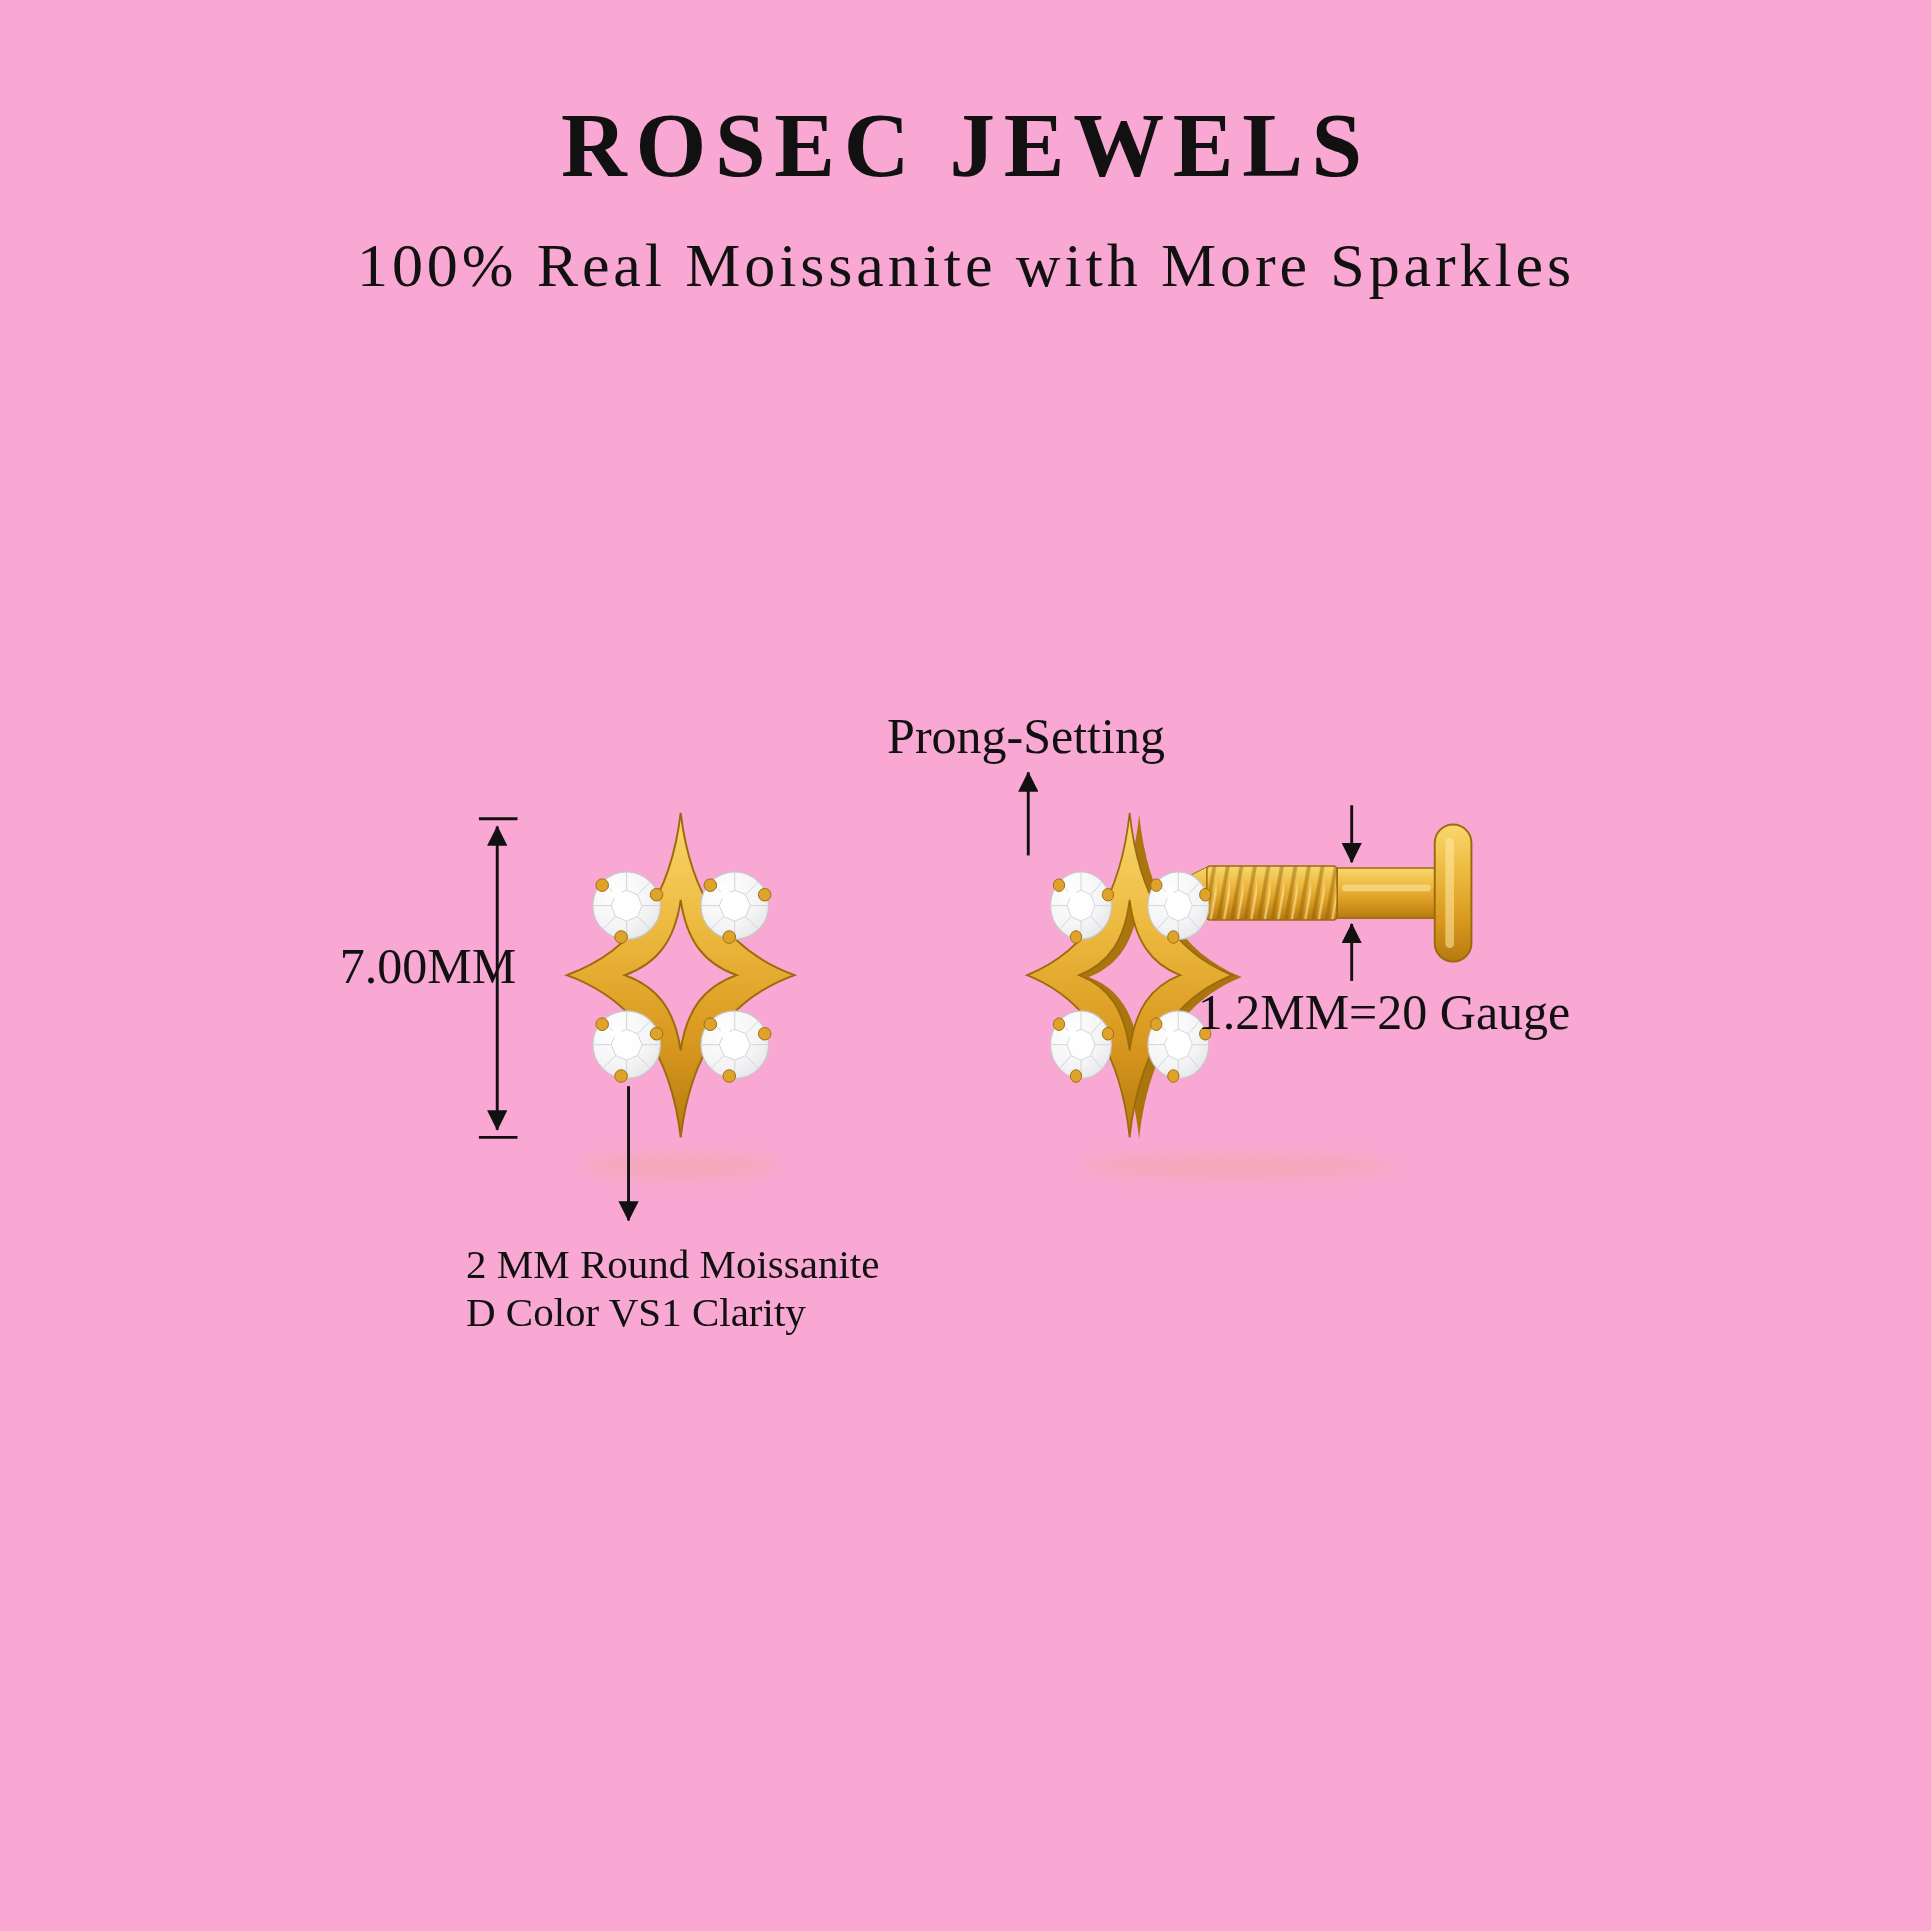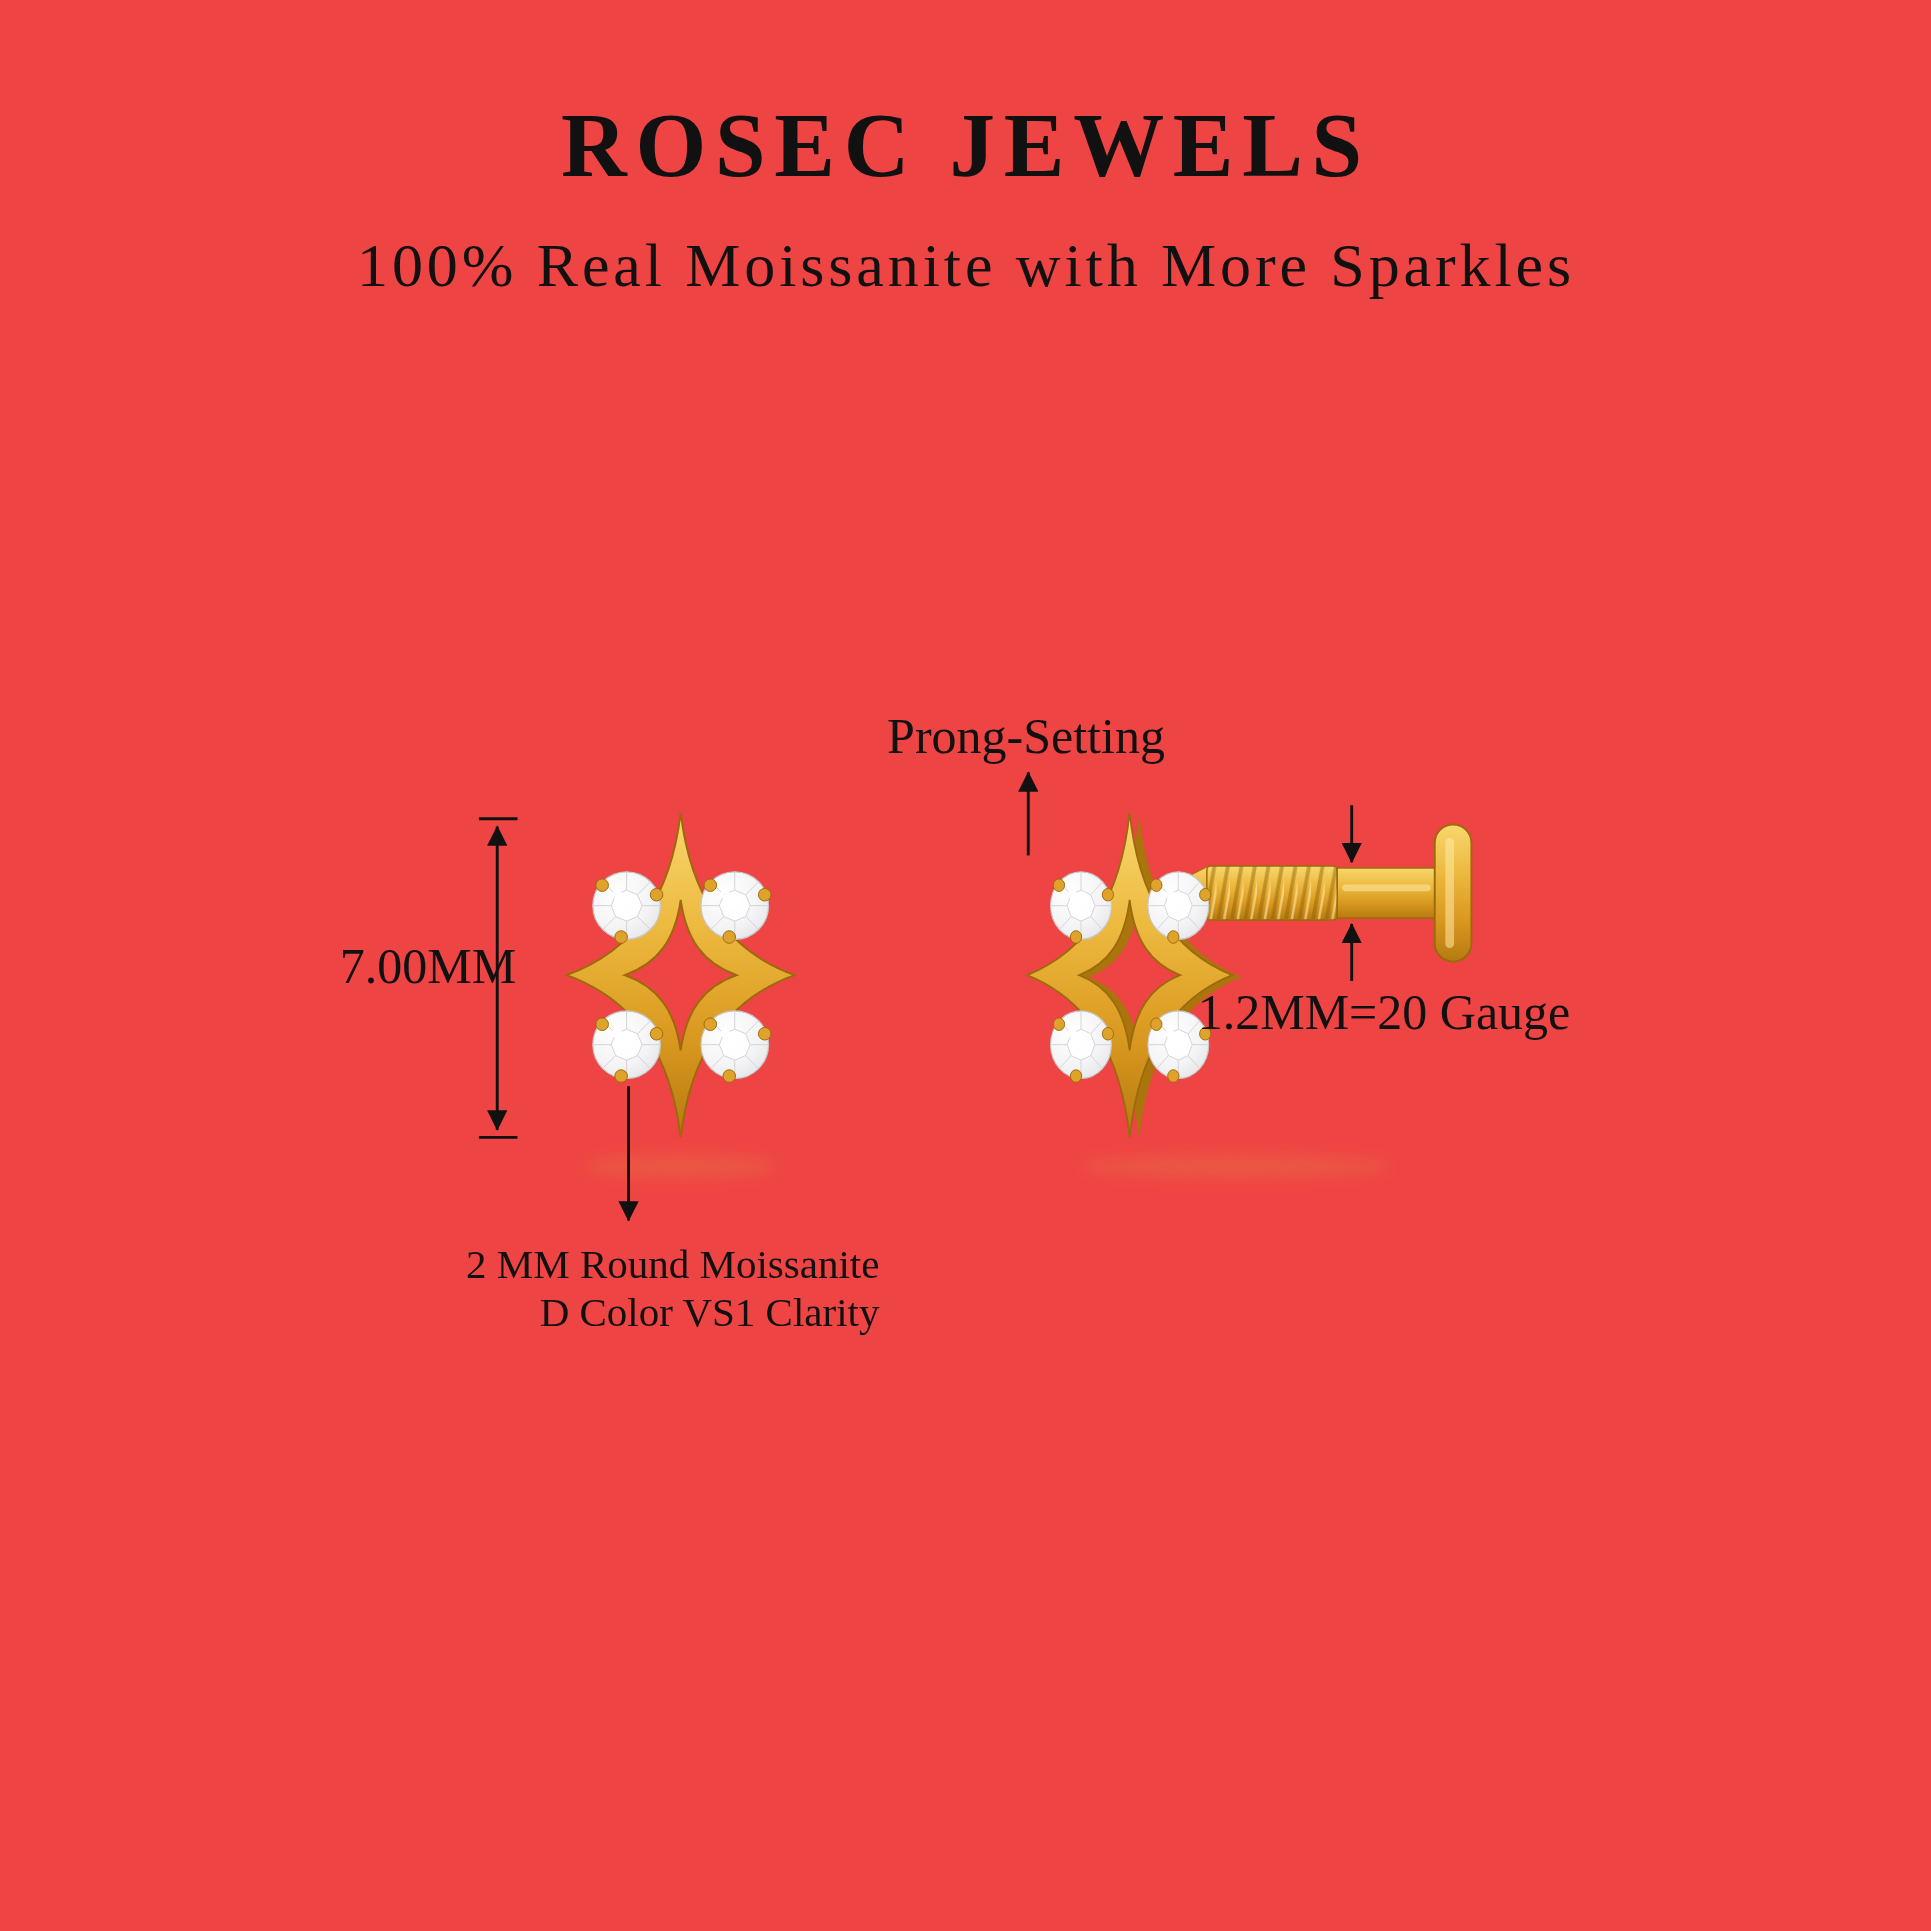--- a/index.html
+++ b/index.html
@@ -1,27 +1,27 @@
 <!DOCTYPE html>
 <html style="--text: #111111; --gold: #E2A52F; --gold_light: #F8D76E; --gold_dark: #B57A10; --stone: #F2F2F4; --background: #FFFFFF;"><head>
 <meta charset="utf-8">
 <style>
   * { margin:0; padding:0; box-sizing:border-box; }
   html,body { background:#ffffff; }
   .page {
-    position:relative; width:1931px; height:1931px; background:#ef4444;
+    position:relative; width:1931px; height:1931px; background:#f9a8d4;
     font-family:"Liberation Serif","DejaVu Serif",serif;
     color:var(--text,#111111); overflow:hidden;
   }
   .abs { position:absolute; }
   .center { transform:translate(-50%,-50%); white-space:nowrap; }
   .brand { font-size:91px; font-weight:700; letter-spacing:8.7px; }
   .tagline { font-size:62px; font-weight:400; letter-spacing:3.9px; }
   .ann { font-size:50px; }
-  .stone-note { font-size:41px; line-height:1.18; text-align:right; }
+  .stone-note { font-size:41px; line-height:1.18; text-align:left; }
   .footer-note { font-size:52px; }
 </style>
 </head>
 <body>
 
 <div class="page">
 
   <svg class="abs" style="left:0;top:0" width="1931" height="1931" viewBox="0 0 2000 2000">
     <defs>
       <linearGradient id="goldV" x1="0" y1="0" x2="0" y2="1">

